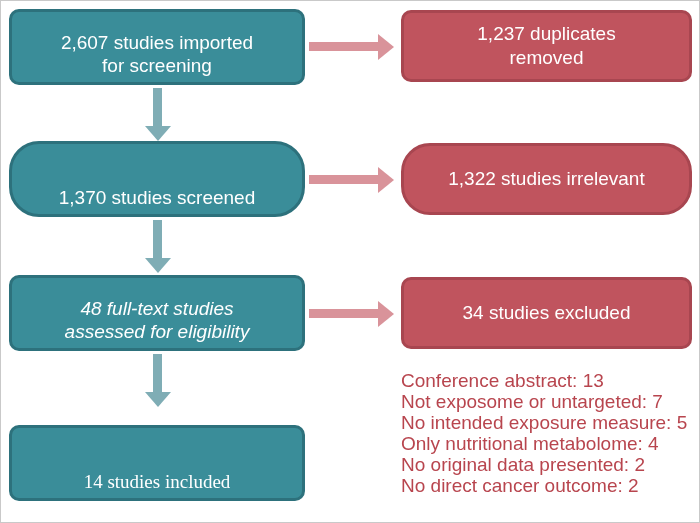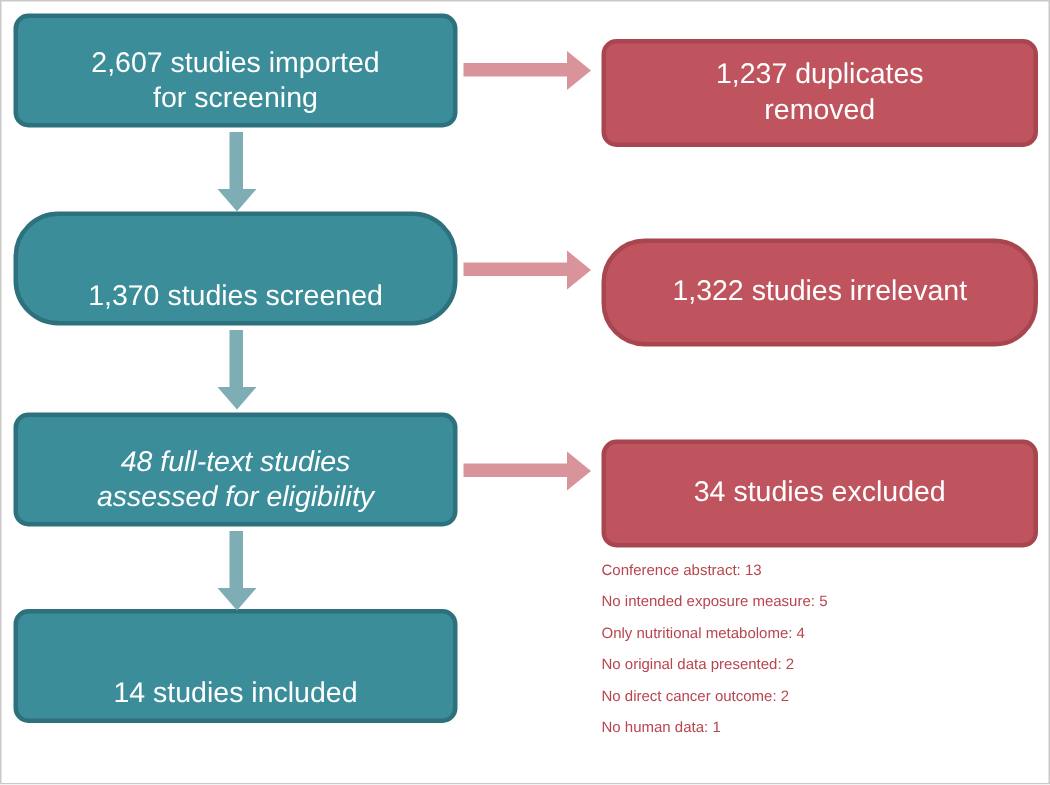--- a/index.html
+++ b/index.html
@@ -39,26 +39,25 @@
     width: 296px;
     height: 76px;
     align-items: flex-end;
   }
   .red {
     background: var(--red-fill, #c0545e);
     border: 3px solid var(--red-border, #a84650);
     left: 400px;
     width: 291px;
     height: 72px;
-    margin-top: 16px;
   }
   .b1 { top: 8px; }
   .b2 { top: 140px; border-radius: 30px; }
   .b3 { top: 274px; font-style: italic; }
-  .b4 { top: 405px; }
+  .b4 { top: 424px; font-family: Liberation Serif, serif; }
   .r1 { top: 9px; }
   .r2 { top: 142px; border-radius: 29px; }
   .r3 { top: 276px; }
 
   
   .arrow-down {
     position: absolute;
     width: 9px;
     left: 152px;
     background: var(--teal-arrow, #7fadb5);
@@ -98,21 +97,21 @@
   .ar1 { top: 41px; }
   .ar2 { top: 174px; }
   .ar3 { top: 308px; }
 
   .reasons {
     position: absolute;
     left: 400px;
     top: 369px;
     width: 296px;
     color: var(--red-text, #b8454e);
-    font-size: 10px;
+    font-size: 19px;
     font-weight: 500;
     line-height: 21px;
     text-align: left;
   }
 </style>
 </head>
 <body>
 
 <div class="canvas">
 
@@ -145,20 +144,20 @@
   <div class="arrow-down ad1"></div>
   <div class="arrow-down ad2"></div>
   <div class="arrow-down ad3"></div>
 
   <div class="arrow-right ar1"></div>
   <div class="arrow-right ar2"></div>
   <div class="arrow-right ar3"></div>
 
   <div class="reasons">
     <div>Conference abstract: 13</div>
+    <div>Not exposome or untargeted: 7</div>
     <div>No intended exposure measure: 5</div>
     <div>Only nutritional metabolome: 4</div>
     <div>No original data presented: 2</div>
     <div>No direct cancer outcome: 2</div>
-    <div>No human data: 1</div>
   </div>
 
 </div>
 
 </body></html>

